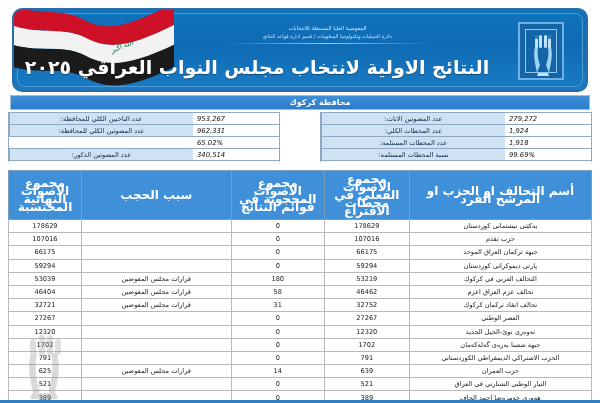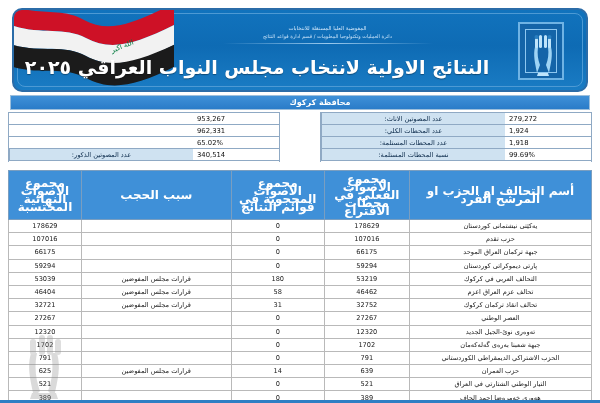--- a/index.html
+++ b/index.html
@@ -78,21 +78,21 @@
   .stats-block { width: 272px; border: 1px solid #8fa9c4; border-bottom:none; }
   .stat-row { display: flex; height: 12px; border-bottom: 1px solid #8fa9c4; }
   .stat-label {
     flex: 1; background: #cfe2f1; border-left: 1px solid #8fa9c4;
     font-size: 6.6px; color: #0b2a4a; display: flex; align-items: center;
     justify-content: center; text-align:center; padding: 0 2px;
   }
   .stat-val {
     width: 86px; background: #ffffff; font-size: 6.8px; color: #111;
     display: flex; align-items: center; justify-content: flex-start;
-    padding-right: 0; padding-left: 4px; direction: ltr;
+    padding-right: 0; padding-left: 4px; direction: ltr; font-style: italic;
   }
   .stats-gap { width: 26px; }
 
   
   .tbl {
     position: absolute; left: 8px; top: 170px; width: 584px;
     border-collapse: collapse; direction: rtl;
   }
   .tbl th {
     background: #3f90d8; color: #ffffff; font-size: 12px; font-weight: bold;
@@ -189,23 +189,25 @@
         <div class="stat-row">
           <div class="stat-val">99.69%</div>
           <div class="stat-label">نسبة المحطات المستلمة:</div>
         </div>
       </div>
     <div class="stats-gap"></div>
 
     <div class="stats-block" id="right-stats">
         <div class="stat-row">
           <div class="stat-val">953,267</div>
+          <div class="stat-label">عدد الناخبين الكلي للمحافظة:</div>
         </div>
         <div class="stat-row">
           <div class="stat-val">962,331</div>
+          <div class="stat-label">عدد المصوتين الكلي للمحافظة:</div>
         </div>
         <div class="stat-row">
           <div class="stat-val">65.02%</div>
         </div>
         <div class="stat-row">
           <div class="stat-val">340,514</div>
           <div class="stat-label">عدد المصوتين الذكور:</div>
         </div>
       </div>
   </div>

